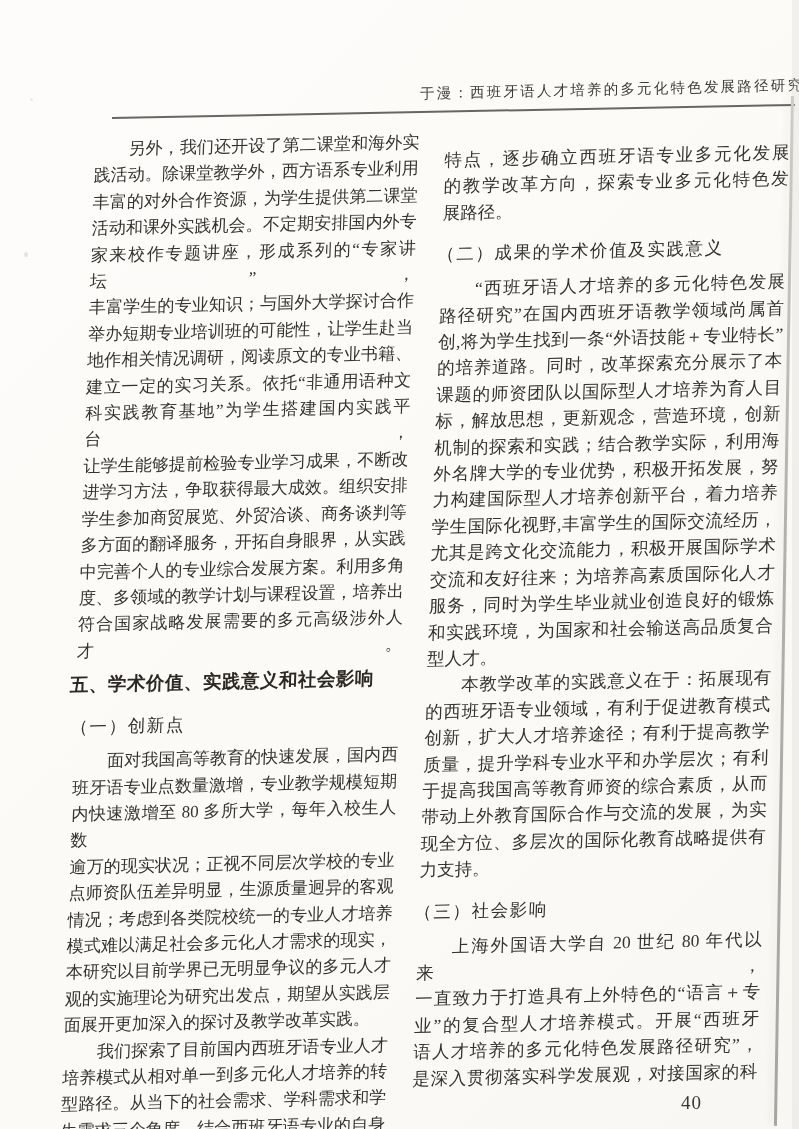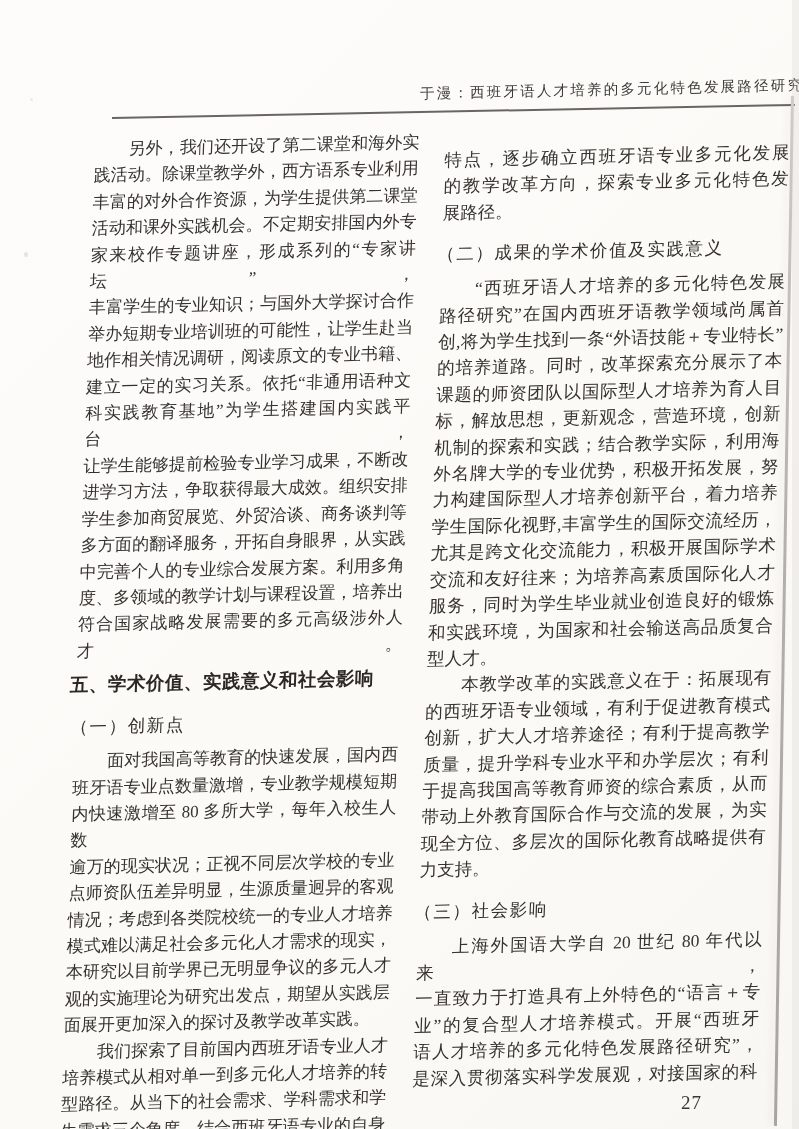--- a/index.html
+++ b/index.html
@@ -158,21 +158,21 @@
       <div class="h2">（三）社会影响</div>
       <div class="para indent">
         <div class="line">上海外国语大学自 20 世纪 80 年代以来，</div>
         <div class="line">一直致力于打造具有上外特色的“语言＋专</div>
         <div class="line">业”的复合型人才培养模式。开展“西班牙</div>
         <div class="line">语人才培养的多元化特色发展路径研究”，</div>
         <div class="line">是深入贯彻落实科学发展观，对接国家的科</div>
       </div>
     </div>
 
-  <div class="page-number">27</div>
+  <div class="page-number">40</div>
 
   <div class="page-edge"></div>
   <div class="edge-tint"></div>
 
   <div class="speck s1"></div>
   <div class="speck s2"></div>
   <div class="speck s3"></div>
 </div>
 
 </body></html>

